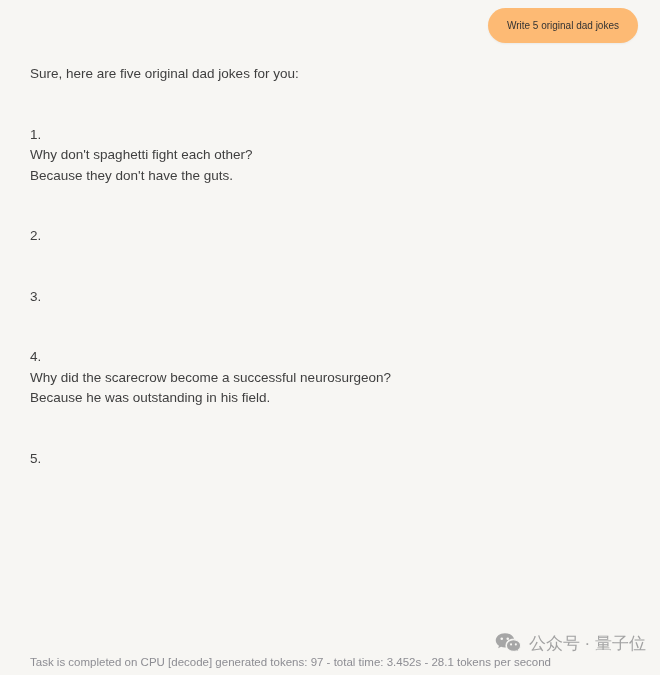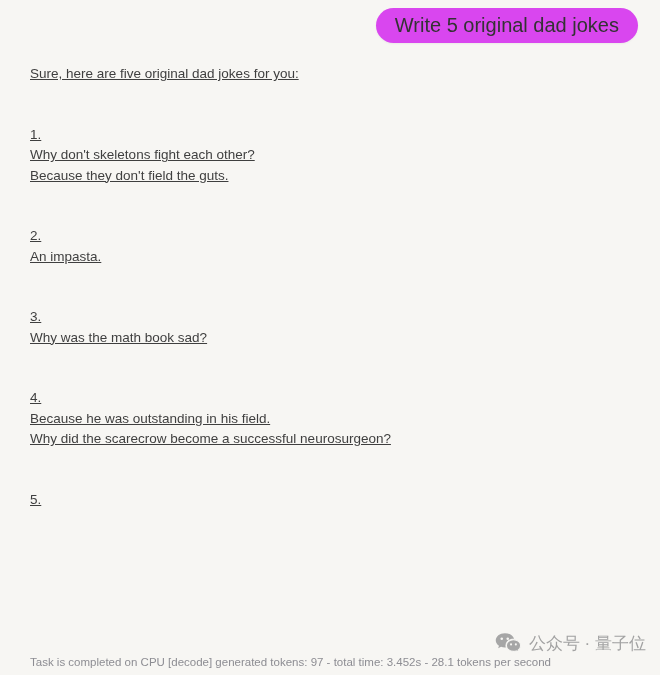--- a/index.html
+++ b/index.html
@@ -14,35 +14,34 @@
     background: #f7f6f3;
     font-family: "Liberation Sans", sans-serif;
     color: #3f3f3f;
   }
   .bubble-row {
     display: flex;
     justify-content: flex-end;
     padding: 8px 22px 0 0;
   }
   .user-bubble {
-    background: #d946ef;
+    background: #fdba74;
     border-radius: 18px;
     height: 35px;
     line-height: 35px;
     padding: 0 19px;
-    font-size: 20px;
+    font-size: 10px;
     color: #333333;
     box-shadow: 0 1px 2px rgba(0,0,0,0.05);
     white-space: nowrap;
   }
   .content {
     padding: 21px 30px 0 30px;
     font-size: 13.5px;
     line-height: 20.5px;
-    text-decoration: underline;
   }
   .intro {
     margin: 0 0 40px 0;
   }
   .joke {
     margin: 0 0 40px 0;
   }
   .joke div {
     margin: 0;
   }
@@ -78,38 +77,36 @@
   <div class="user-bubble">
     <span>Write 5 original dad jokes</span>
   </div>
 </div>
 
 <div class="content">
   <p class="intro">Sure, here are five original dad jokes for you:</p>
 
   <div class="joke">
     <div>1.</div>
-    <div>Why don't skeletons fight each other?</div>
-    <div>Because they don't field the guts.</div>
+    <div>Why don't spaghetti fight each other?</div>
+    <div>Because they don't have the guts.</div>
   </div>
 
   <div class="joke">
     <div>2.</div>
-    <div>An impasta.</div>
   </div>
 
   <div class="joke">
     <div>3.</div>
-    <div>Why was the math book sad?</div>
   </div>
 
   <div class="joke">
     <div>4.</div>
+    <div>Why did the scarecrow become a successful neurosurgeon?</div>
     <div>Because he was outstanding in his field.</div>
-    <div>Why did the scarecrow become a successful neurosurgeon?</div>
   </div>
 
   <div class="joke">
     <div>5.</div>
   </div>
 </div>
 
 <div class="status-bar">Task is completed on CPU [decode] generated tokens: 97 - total time: 3.452s - 28.1 tokens per second</div>
 
 <div class="watermark">

